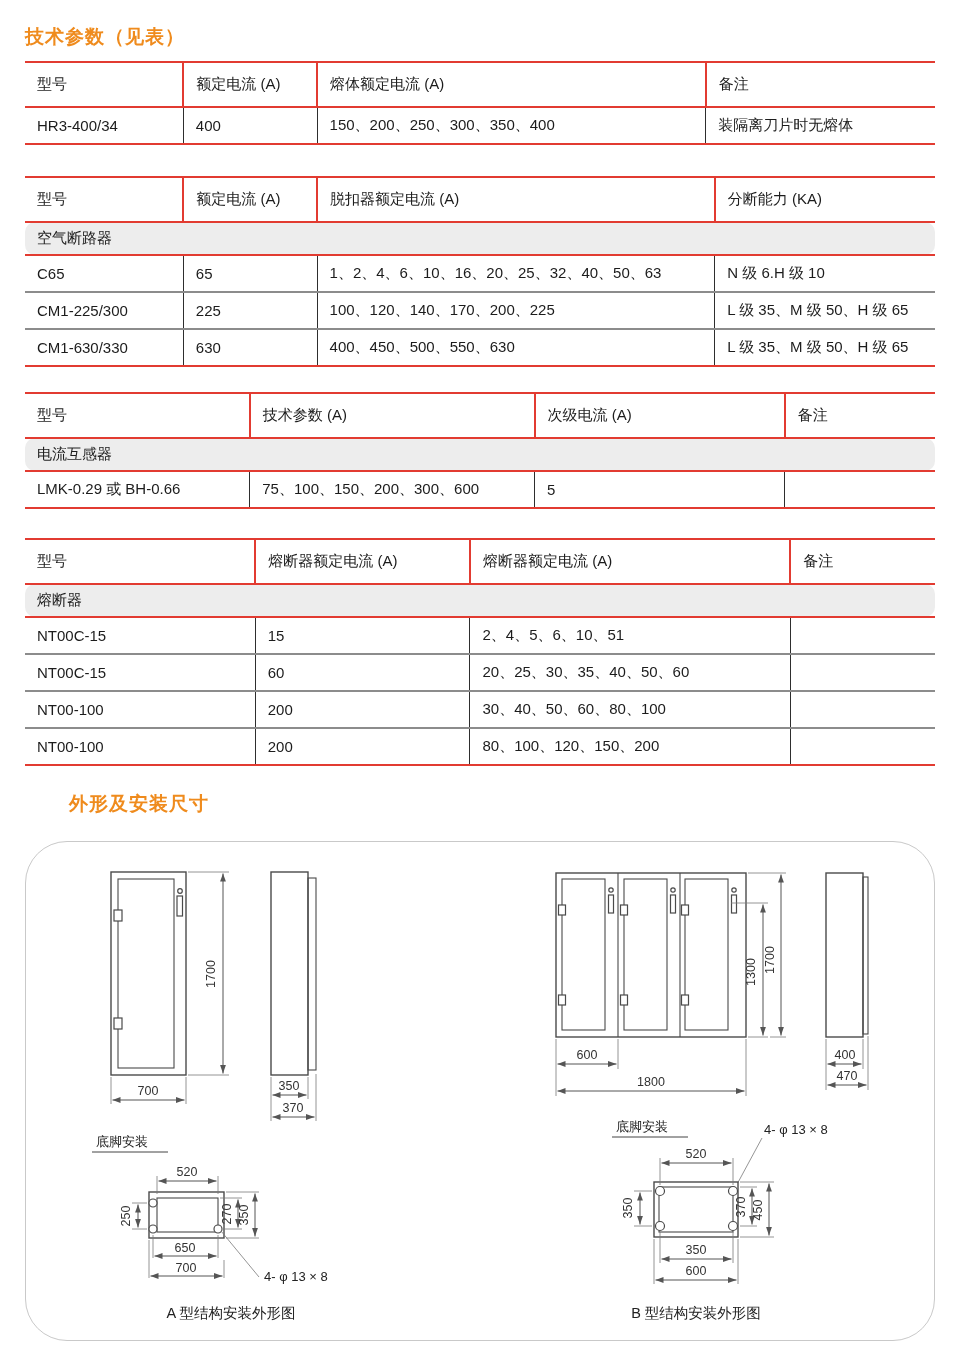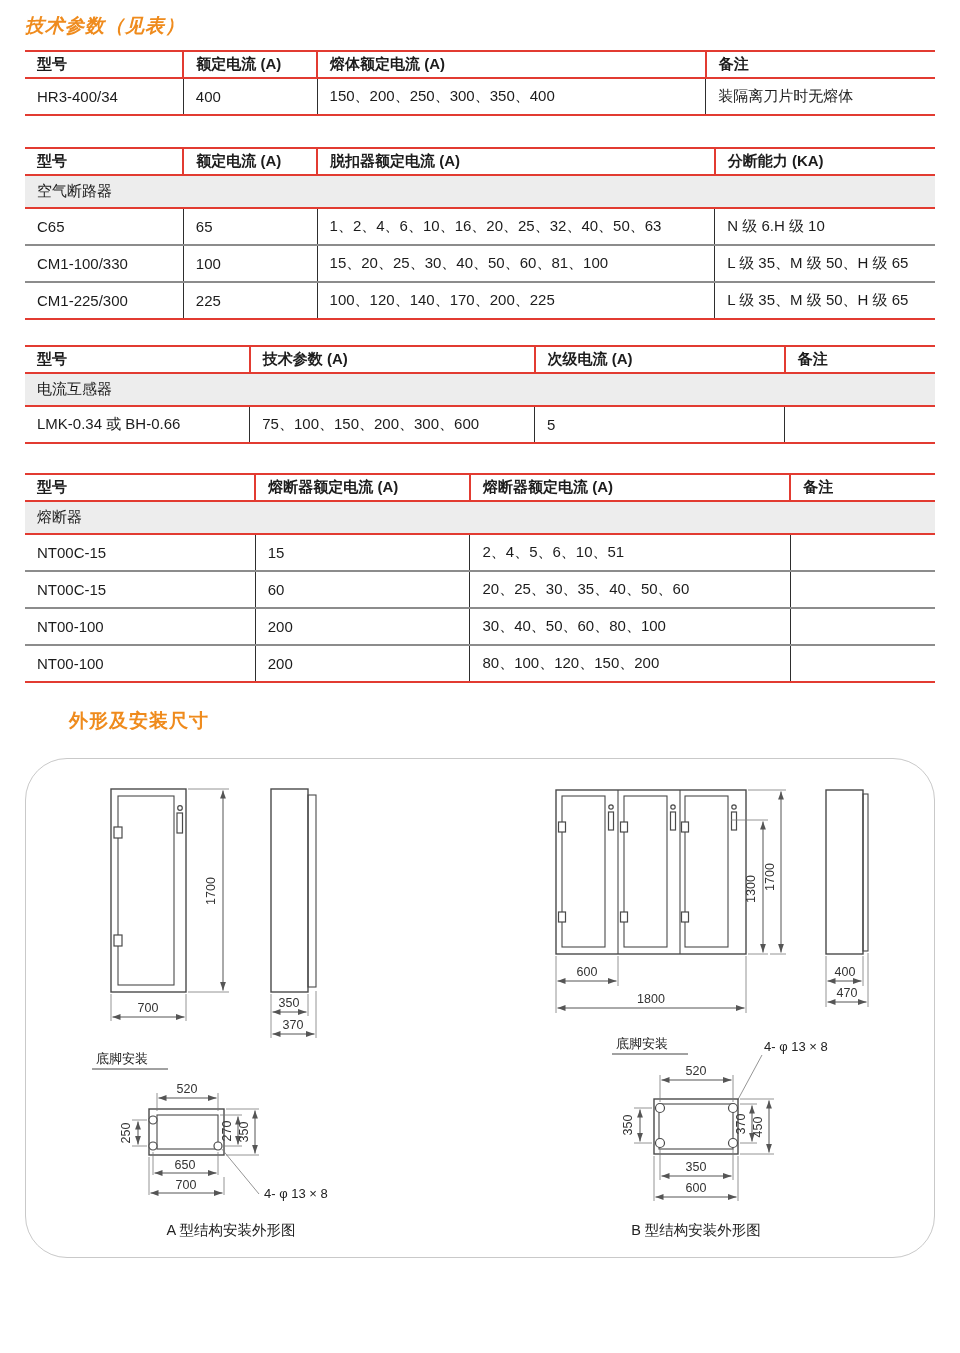--- a/index.html
+++ b/index.html
@@ -16,38 +16,38 @@
   html,body{margin:0;padding:0;}
   body{
     width:960px;height:1353px;overflow:hidden;background:#fff;
     font-family:"Liberation Sans", sans-serif;color:var(--ink);
   }
   .page{padding:0 25px;}
   .sec-title{
     color:var(--orange);font-size:19px;font-weight:bold;letter-spacing:1px;
     margin:0;padding:0;
   }
-  .sec-title.first{padding-top:13px;font-style:italic;}
+  .sec-title.first{padding-top:24px;}
   .sec-title.second{margin-top:25px;margin-left:44px;}
   table.spec{
     width:100%;border-collapse:collapse;table-layout:fixed;
     border-top:2px solid var(--red);border-bottom:2px solid var(--red);
     font-size:15px;color:var(--ink);
   }
   table.spec.t1{margin-top:11px;}
   table.spec.t2{margin-top:31px;}
   table.spec.t3{margin-top:25px;}
   table.spec.t4{margin-top:29px;}
   .spec td.band{
     background:var(--band);border-bottom:2px solid var(--red);
-    padding:6px 12px;font-size:15px;
+    padding:6px 12px;font-size:15px;border-radius:10px;
   }
   .spec th{
-    text-align:left;font-weight:bold;font-size:15px;
-    padding:3px 12px;border-bottom:2px solid var(--red);
+    text-align:left;font-weight:normal;font-size:15px;
+    padding:12px 12px;border-bottom:2px solid var(--red);
   }
   .spec th + th{border-left:2px solid var(--red);}
   .spec td.c{padding:8px 12px;}
   .spec td.c + td.c{border-left:1px solid var(--cellsep);}
   .spec tbody tr + tr td.c{border-top:2px solid var(--rowsep);}
   
   .t1 col:nth-child(1){width:17.4%}.t1 col:nth-child(2){width:14.7%}.t1 col:nth-child(3){width:42.7%}.t1 col:nth-child(4){width:25.2%}
   .t2 col:nth-child(1){width:17.4%}.t2 col:nth-child(2){width:14.7%}.t2 col:nth-child(3){width:43.7%}.t2 col:nth-child(4){width:24.2%}
   .t3 col:nth-child(1){width:24.7%}.t3 col:nth-child(2){width:31.3%}.t3 col:nth-child(3){width:27.5%}.t3 col:nth-child(4){width:16.5%}
   .t4 col:nth-child(1){width:25.3%}.t4 col:nth-child(2){width:23.6%}.t4 col:nth-child(3){width:35.2%}.t4 col:nth-child(4){width:15.9%}
@@ -122,31 +122,31 @@
       </tr>
     </thead>
     <tbody>
       <tr>
         <td class="c">C65</td>
         <td class="c">65</td>
         <td class="c">1、2、4、6、10、16、20、25、32、40、50、63</td>
         <td class="c">N 级 6.H 级 10</td>
       </tr>
       <tr>
-        <td class="c">CM1-100/330</td>
-        <td class="c">100</td>
-        <td class="c">15、20、25、30、40、50、60、81、100</td>
-        <td class="c">L 级 35、M 级 50、H 级 65</td>
-      </tr>
-      <tr>
         <td class="c">CM1-225/300</td>
         <td class="c">225</td>
         <td class="c">100、120、140、170、200、225</td>
         <td class="c">L 级 35、M 级 50、H 级 65</td>
       </tr>
+      <tr>
+        <td class="c">CM1-630/330</td>
+        <td class="c">630</td>
+        <td class="c">400、450、500、550、630</td>
+        <td class="c">L 级 35、M 级 50、H 级 65</td>
+      </tr>
     </tbody>
   </table>
 
   <table class="spec t3">
     <colgroup>
         <col>
         <col>
         <col>
         <col>
       </colgroup>
@@ -158,21 +158,21 @@
     <thead>
       <tr>
         <th>型号</th>
         <th>技术参数 (A)</th>
         <th>次级电流 (A)</th>
         <th>备注</th>
       </tr>
     </thead>
     <tbody>
       <tr>
-        <td class="c">LMK-0.34 或 BH-0.66</td>
+        <td class="c">LMK-0.29 或 BH-0.66</td>
         <td class="c">75、100、150、200、300、600</td>
         <td class="c">5</td>
         <td class="c"></td>
       </tr>
     </tbody>
   </table>
 
   <table class="spec t4">
     <colgroup>
         <col>

